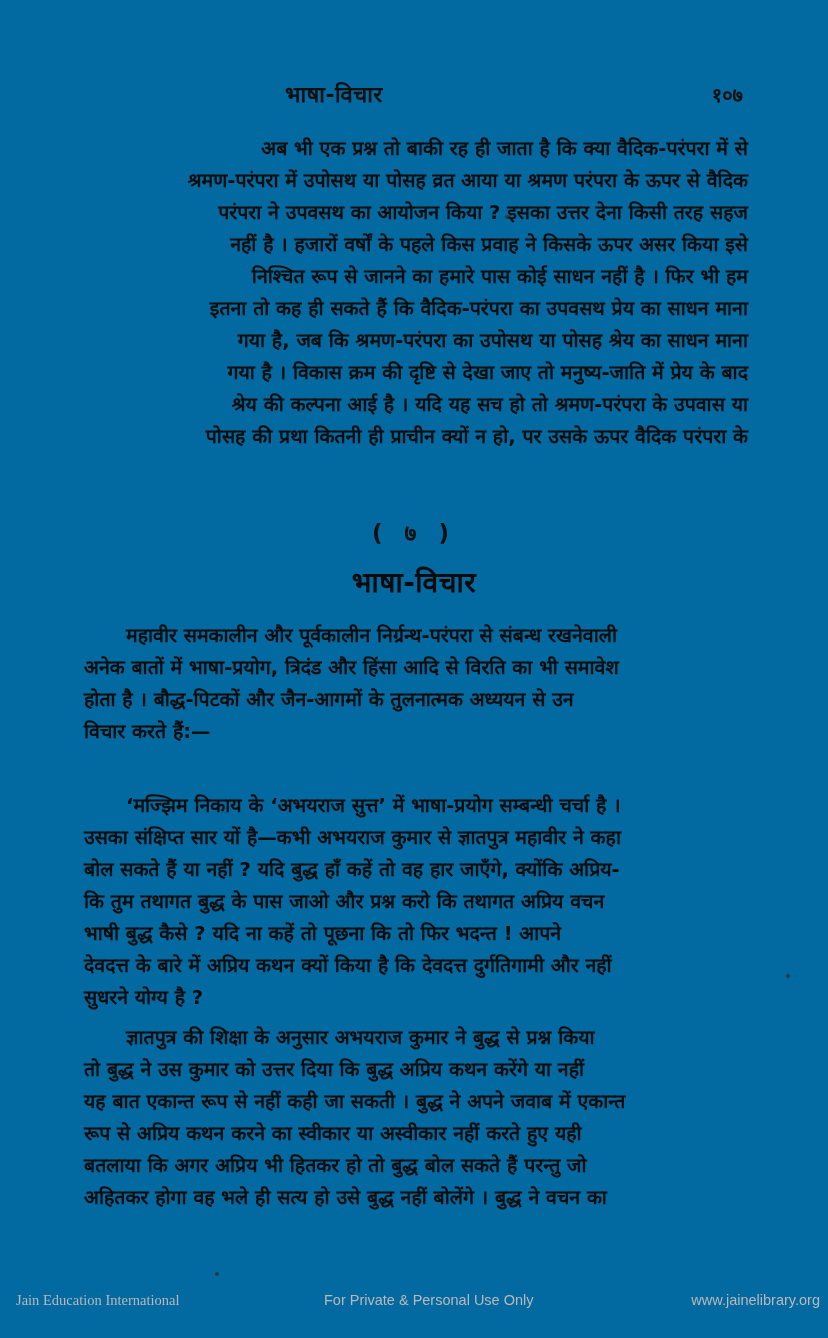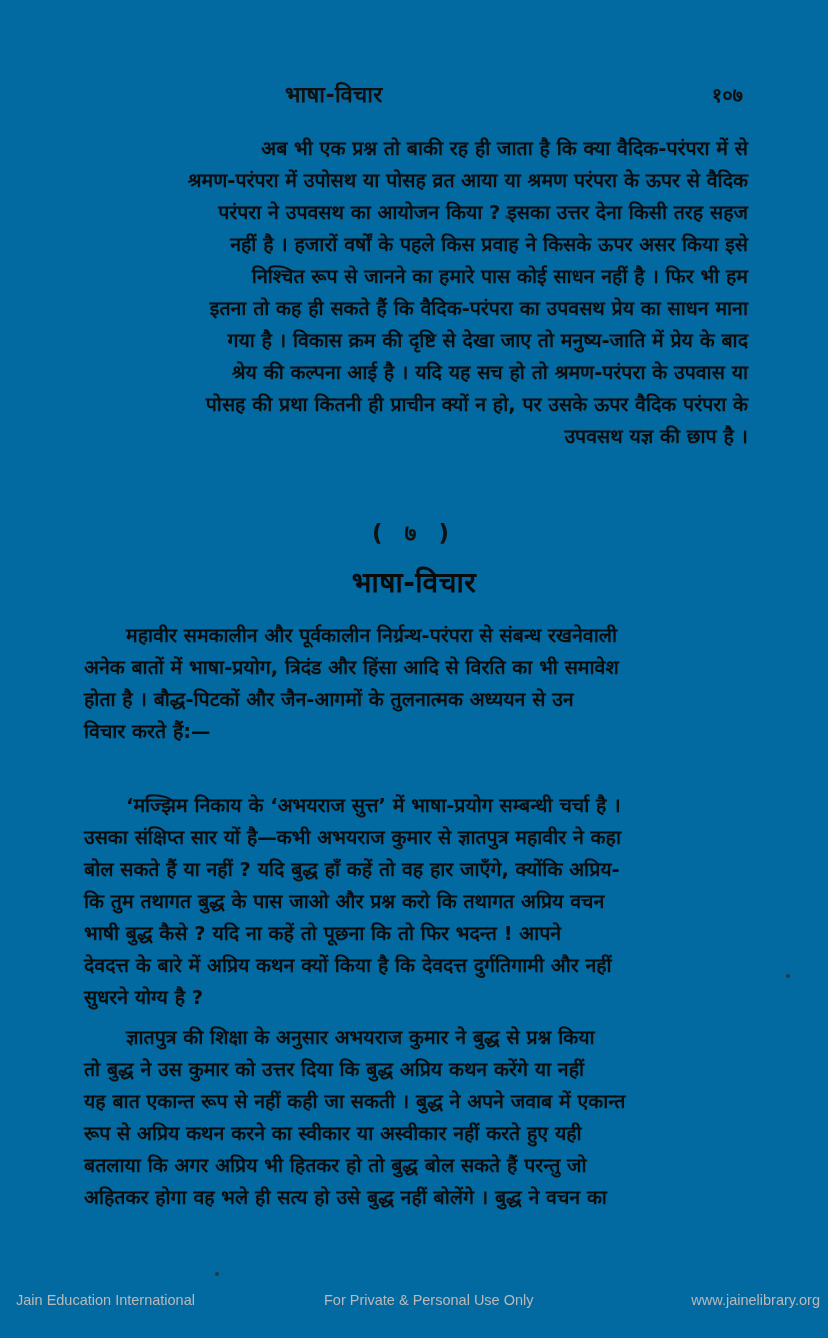--- a/index.html
+++ b/index.html
@@ -120,21 +120,21 @@
     align-items: center;
   }
 
   .footer span {
     font-family: "Liberation Sans", sans-serif;
     font-size: 14.5px;
     color: #b9b9b9;
     white-space: nowrap;
   }
 
-  .footer .f-left   { position: absolute; left: 16px; }
+  .footer .f-left   { position: absolute; left: 16px; font-family: Liberation Serif, serif; }
   .footer .f-center { position: absolute; left: 324px; }
   .footer .f-right  { position: absolute; right: 8px; }
 </style>
 </head>
 <body>
 
 <div id="page">
 
   <div class="running-head">
     <div class="head-title">भाषा-विचार</div>
@@ -142,24 +142,24 @@
   </div>
 
   <div class="textblock" style="top:133px;text-align:right;">
     <div class="para">
       <div class="line indent">अब भी एक प्रश्न तो  बाकी रह ही जाता है  कि क्या वैदिक-परंपरा में  से</div>
       <div class="line">श्रमण-परंपरा में उपोसथ या पोसह व्रत आया या श्रमण परंपरा के ऊपर से वैदिक</div>
       <div class="line">परंपरा ने  उपवसथ का  आयोजन किया ?  इसका उत्तर देना किसी तरह सहज</div>
       <div class="line">नहीं है । हजारों वर्षों के  पहले किस  प्रवाह ने किसके ऊपर  असर  किया  इसे</div>
       <div class="line">निश्चित रूप से  जानने का हमारे पास  कोई  साधन  नहीं है ।  फिर  भी  हम</div>
       <div class="line">इतना तो कह ही सकते हैं  कि वैदिक-परंपरा का उपवसथ प्रेय का  साधन  माना</div>
+      <div class="line">गया है,  जब कि श्रमण-परंपरा  का  उपोसथ या  पोसह  श्रेय का साधन  माना</div>
       <div class="line">गया है । विकास क्रम की  दृष्टि से देखा  जाए तो मनुष्य-जाति में प्रेय के  बाद</div>
       <div class="line">श्रेय की कल्पना आई है ।  यदि  यह सच हो तो  श्रमण-परंपरा के  उपवास या</div>
       <div class="line">पोसह की प्रथा कितनी ही  प्राचीन क्यों न हो, पर उसके ऊपर वैदिक  परंपरा के</div>
-      <div class="line">उपवसथ यज्ञ की छाप है ।</div>
     </div>
   </div>
 
   <div class="speck" style="left:505px; top:215px; width:5px; height:4px;"></div>
   <div class="speck" style="left:215px; top:1272px; width:4px; height:4px;"></div>
   <div class="speck" style="left:786px; top:974px; width:4px; height:4px;"></div>
 
   <div class="section-number">( ७ )</div>
 
   <div class="section-title">भाषा-विचार</div>

